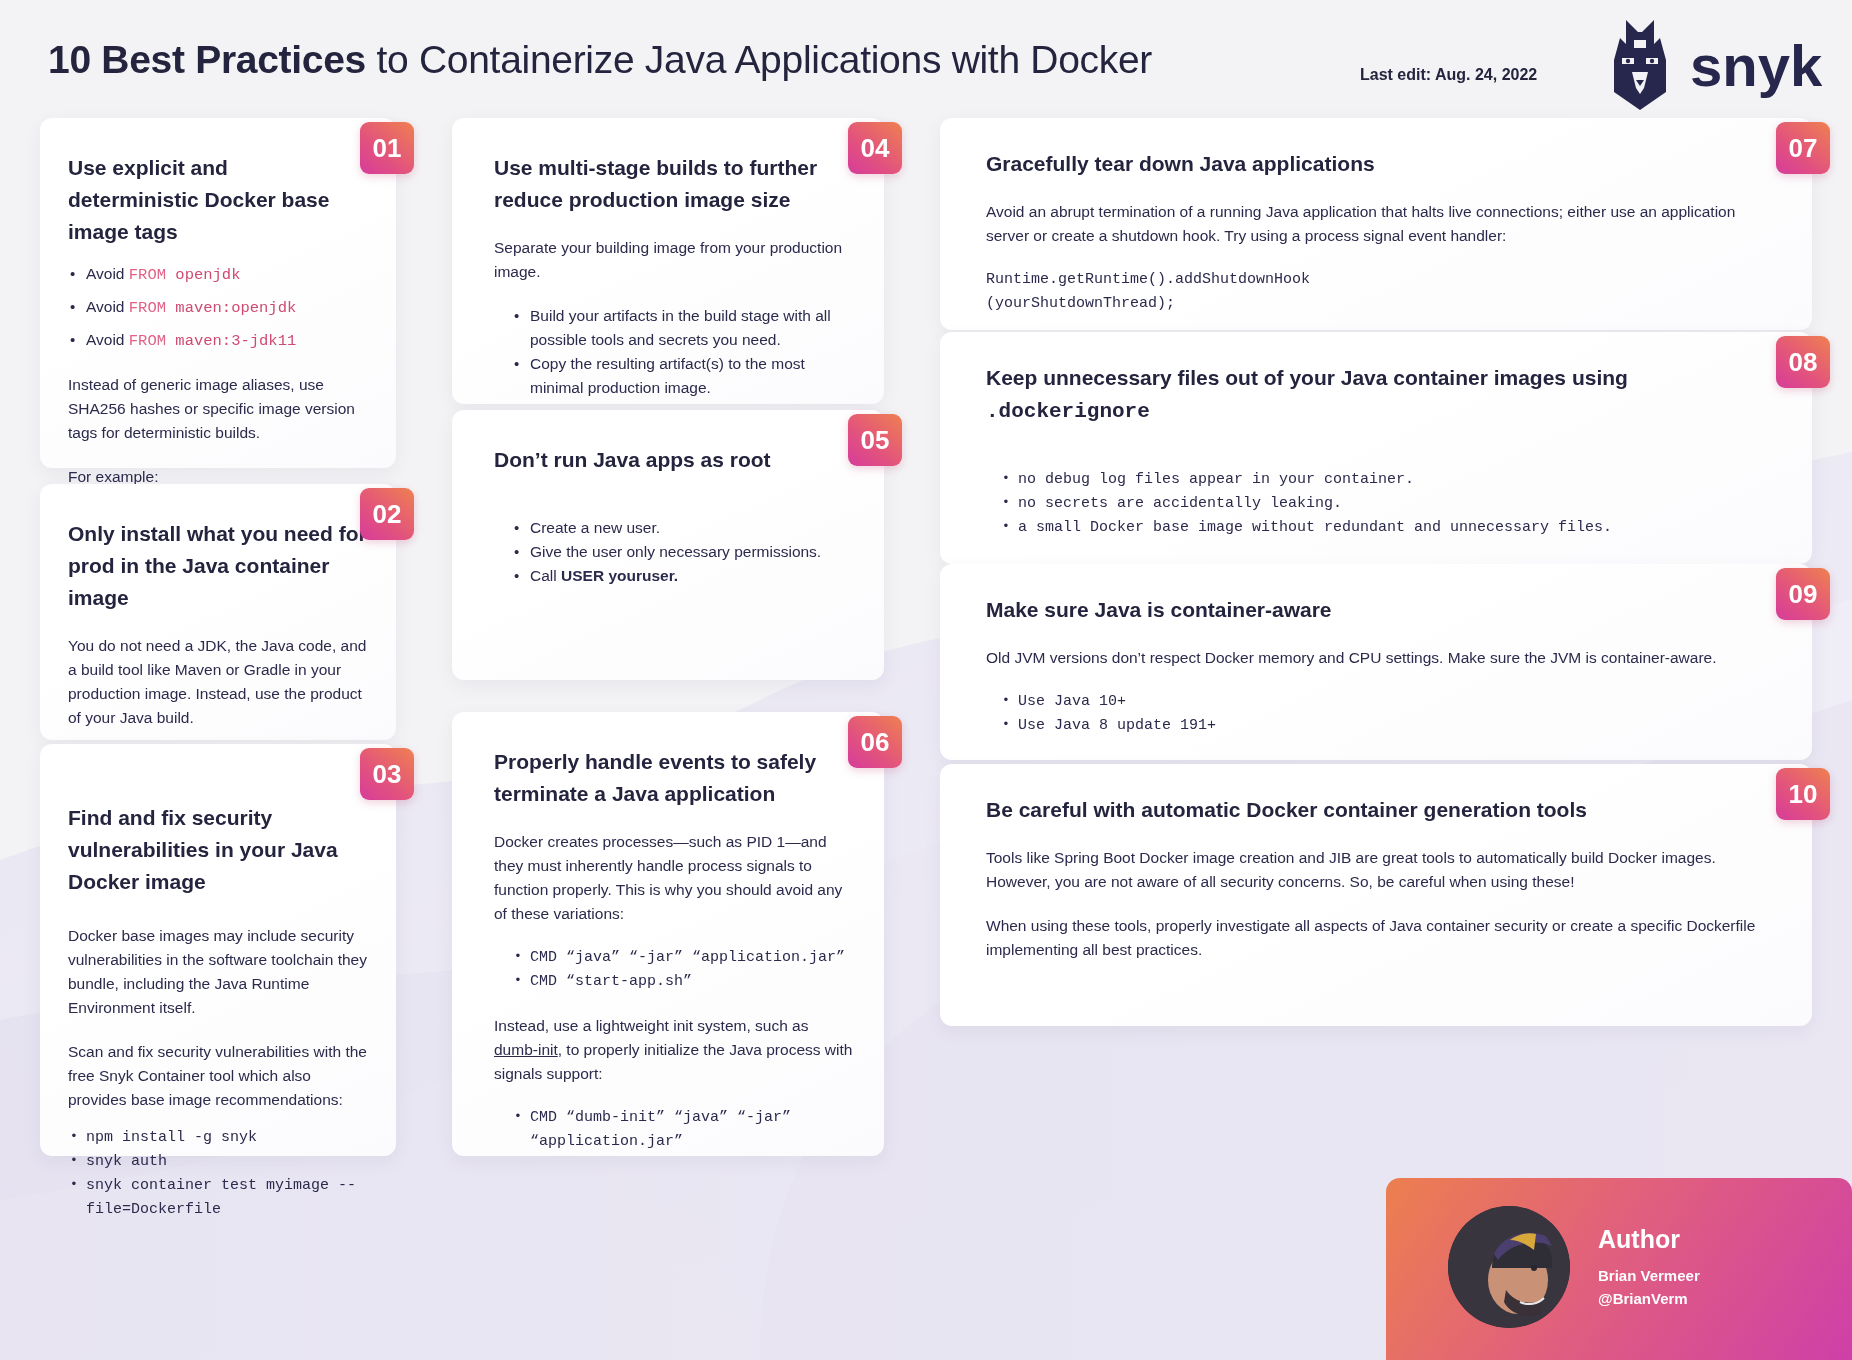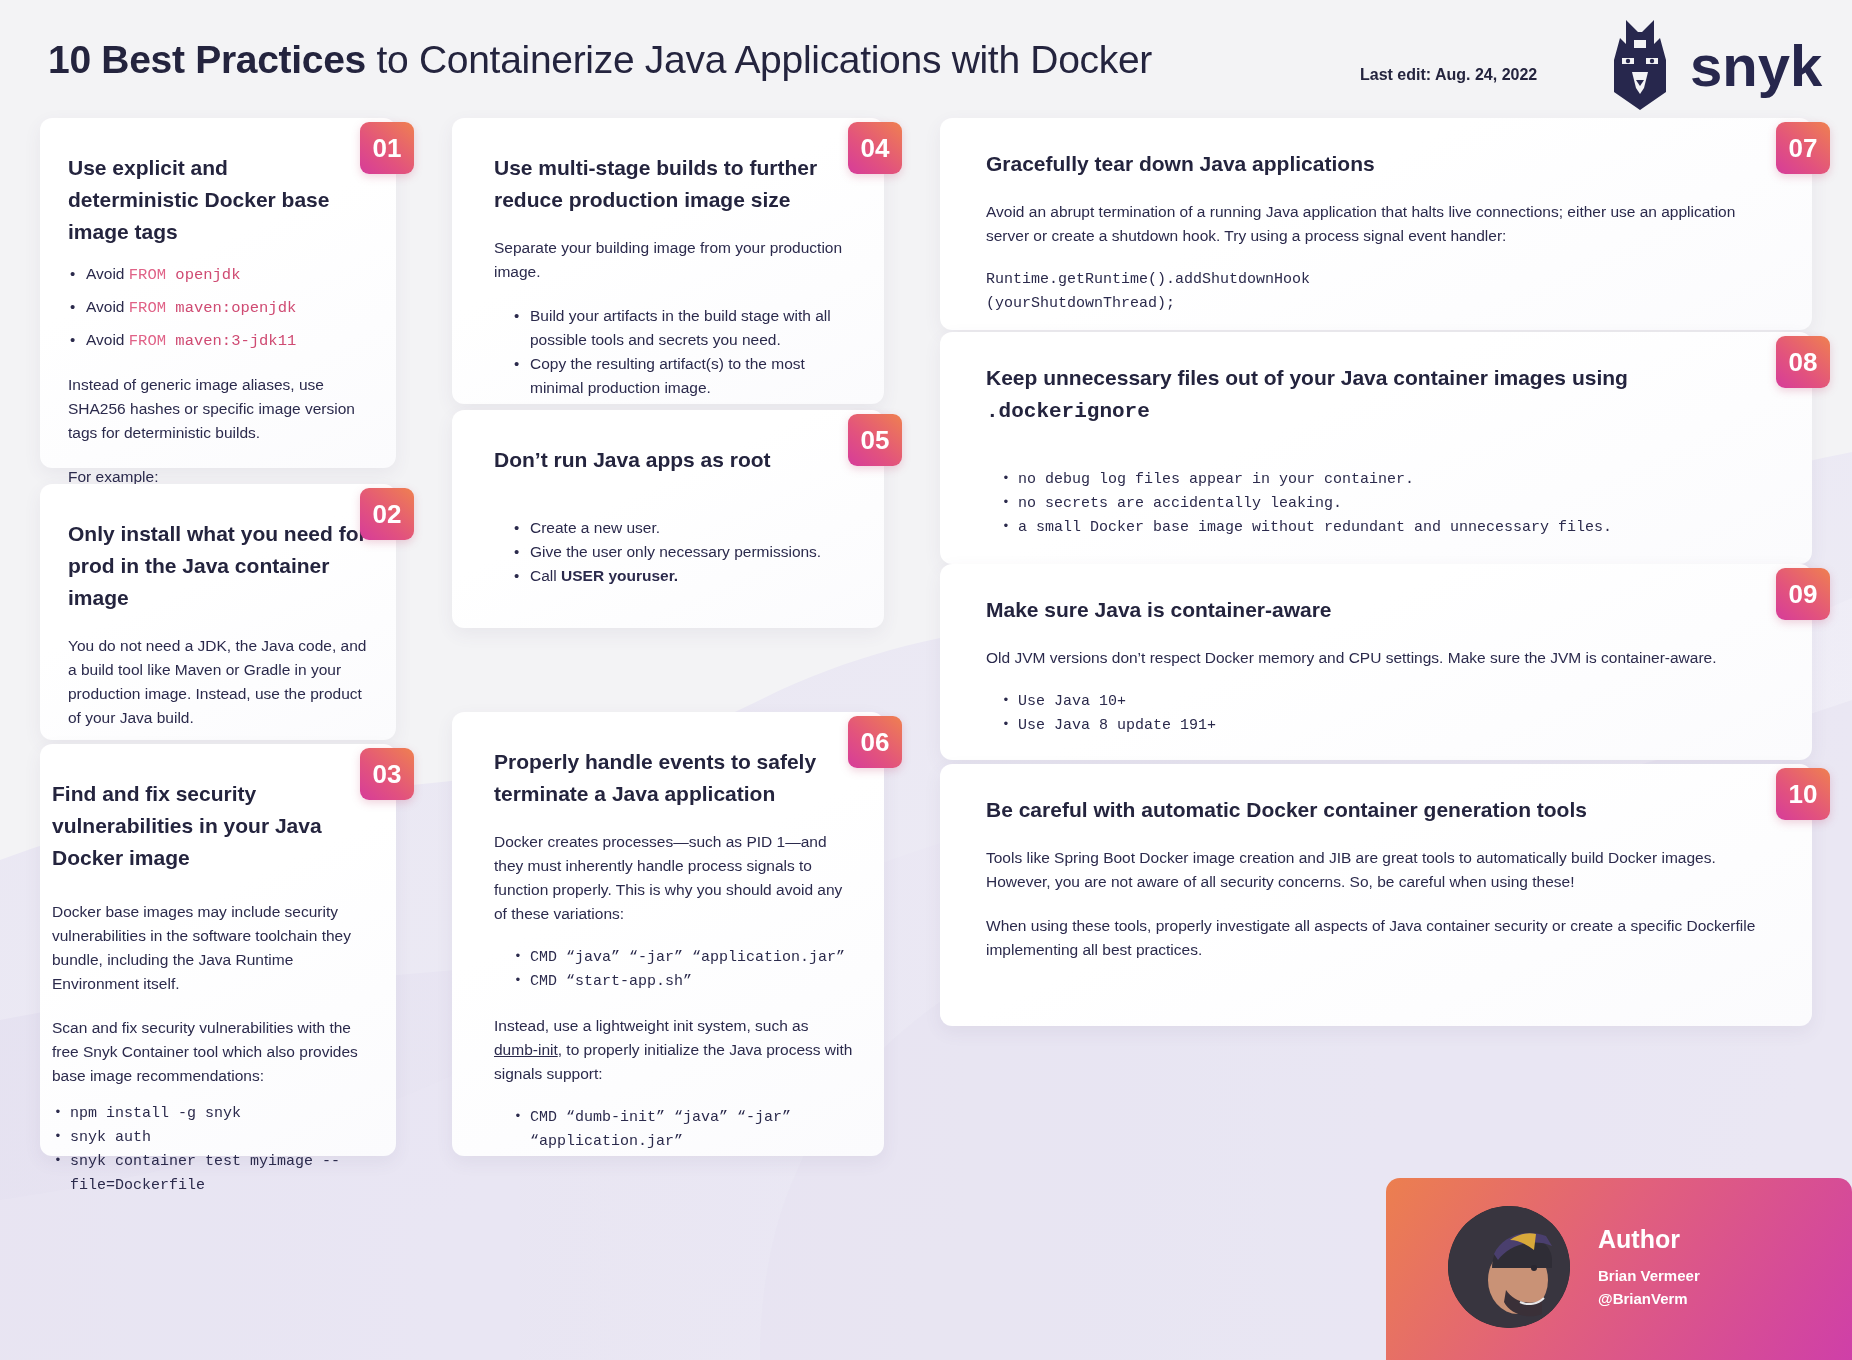--- a/index.html
+++ b/index.html
@@ -132,21 +132,21 @@
     <div class="gap-m"></div>
     <ul>
       <li>Copy the Jar or War.</li>
       <li>Use a Java Runtime Environment (JRE).</li>
     </ul>
   </div>
 </div>
 
 <div class="card" style="left:40px;top:744px;width:356px;height:412px;">
   <div class="badge" style="right:-18px;top:4px;">03</div>
-  <div style="padding:34px 28px 0 12px;">
+  <div style="padding:34px 28px 0 28px;margin-top:24px;">
     <h2>Find and fix security vulnerabilities in your Java Docker image</h2>
     <div class="gap-l"></div>
     <p>Docker base images may include security vulnerabilities in the software toolchain they bundle, including the Java Runtime Environment itself.</p>
     <div class="gap-m"></div>
     <p>Scan and fix security vulnerabilities with the free Snyk Container tool which also provides base image recommendations:</p>
     <div class="gap-s"></div>
     <ul>
       <li class="mono code-green">npm install -g snyk</li>
       <li class="mono code-green">snyk auth</li>
       <li class="mono code-green">snyk container test myimage --file=Dockerfile</li>
@@ -161,21 +161,21 @@
     <div class="gap-m"></div>
     <p>Separate your building image from your production image.</p>
     <div class="gap-m"></div>
     <ul style="padding-left:18px;">
       <li>Build your artifacts in the build stage with all possible tools and secrets you need.</li>
       <li>Copy the resulting artifact(s) to the most minimal production image.</li>
     </ul>
   </div>
 </div>
 
-<div class="card" style="left:452px;top:410px;width:432px;height:218px;">
+<div class="card" style="left:452px;top:410px;width:432px;height:270px;">
   <div class="badge" style="right:-18px;top:4px;">05</div>
   <div style="padding:34px 30px 0 42px;">
     <h2>Don’t run Java apps as root</h2>
     <div class="gap-m"></div>
     <div class="gap-m"></div>
     <ul style="padding-left:18px;">
       <li>Create a new user.</li>
       <li>Give the user only necessary permissions.</li>
       <li><span>Call </span><b>USER youruser.</b></li>
     </ul>

